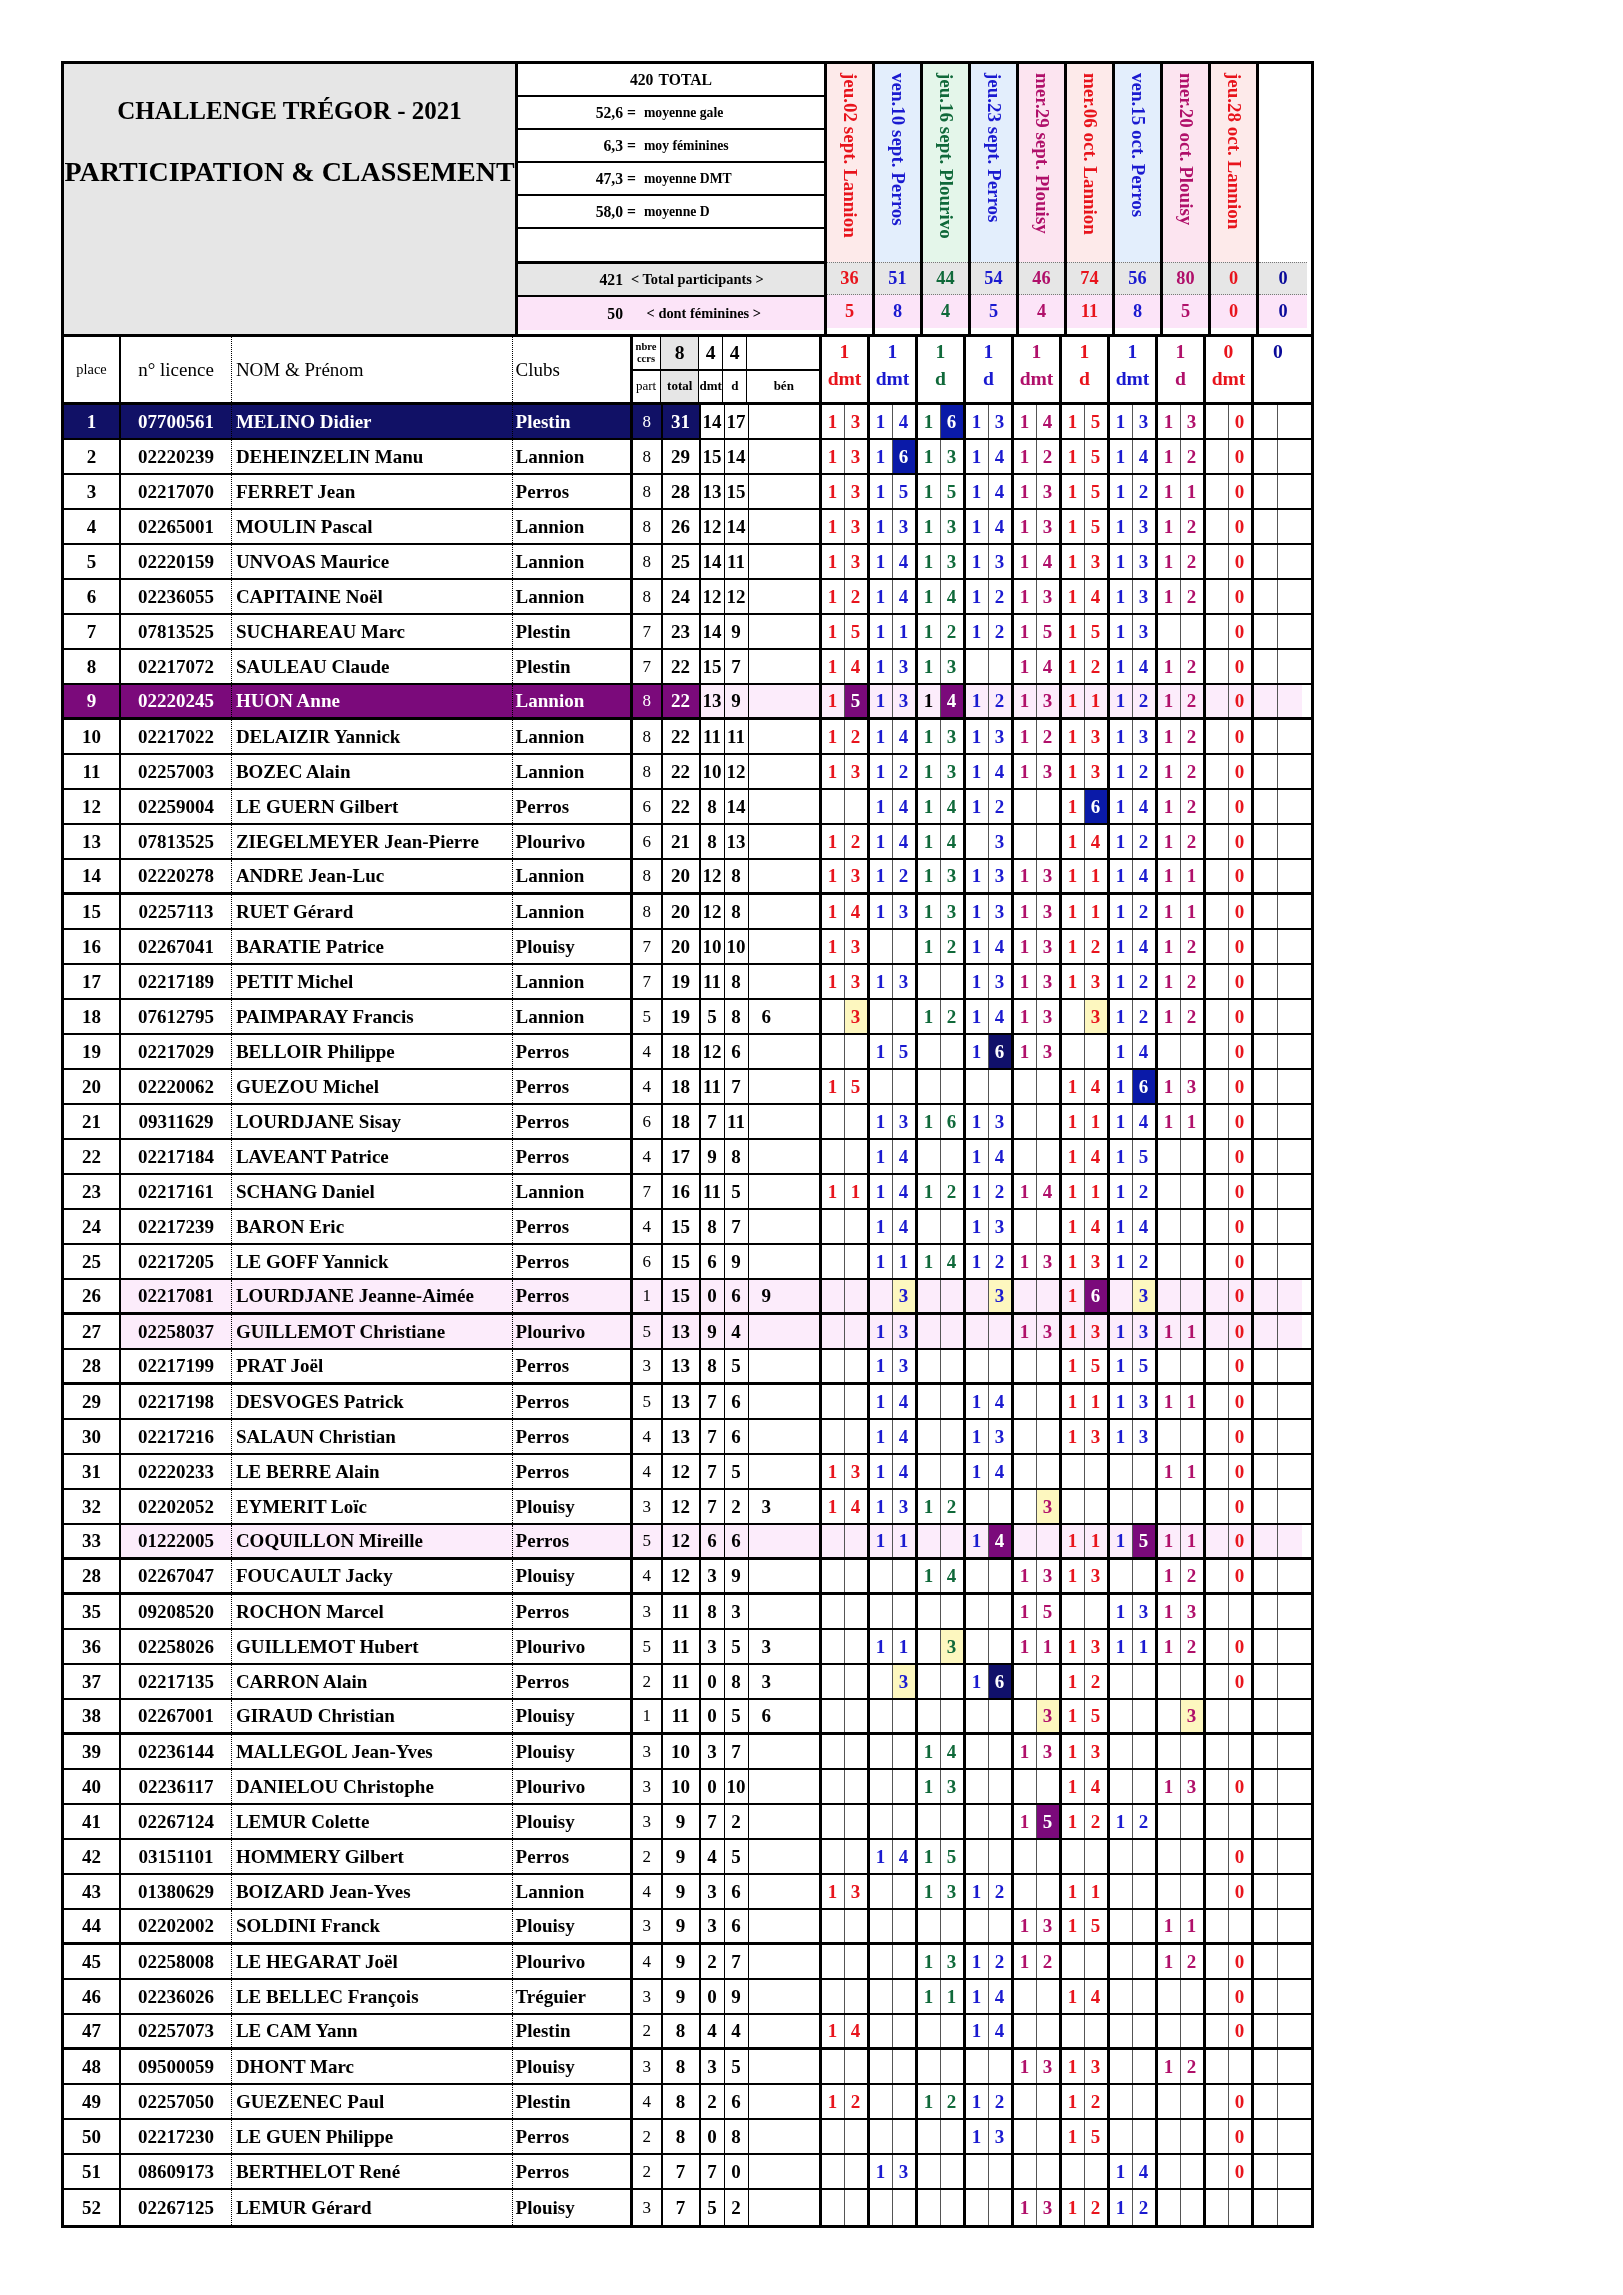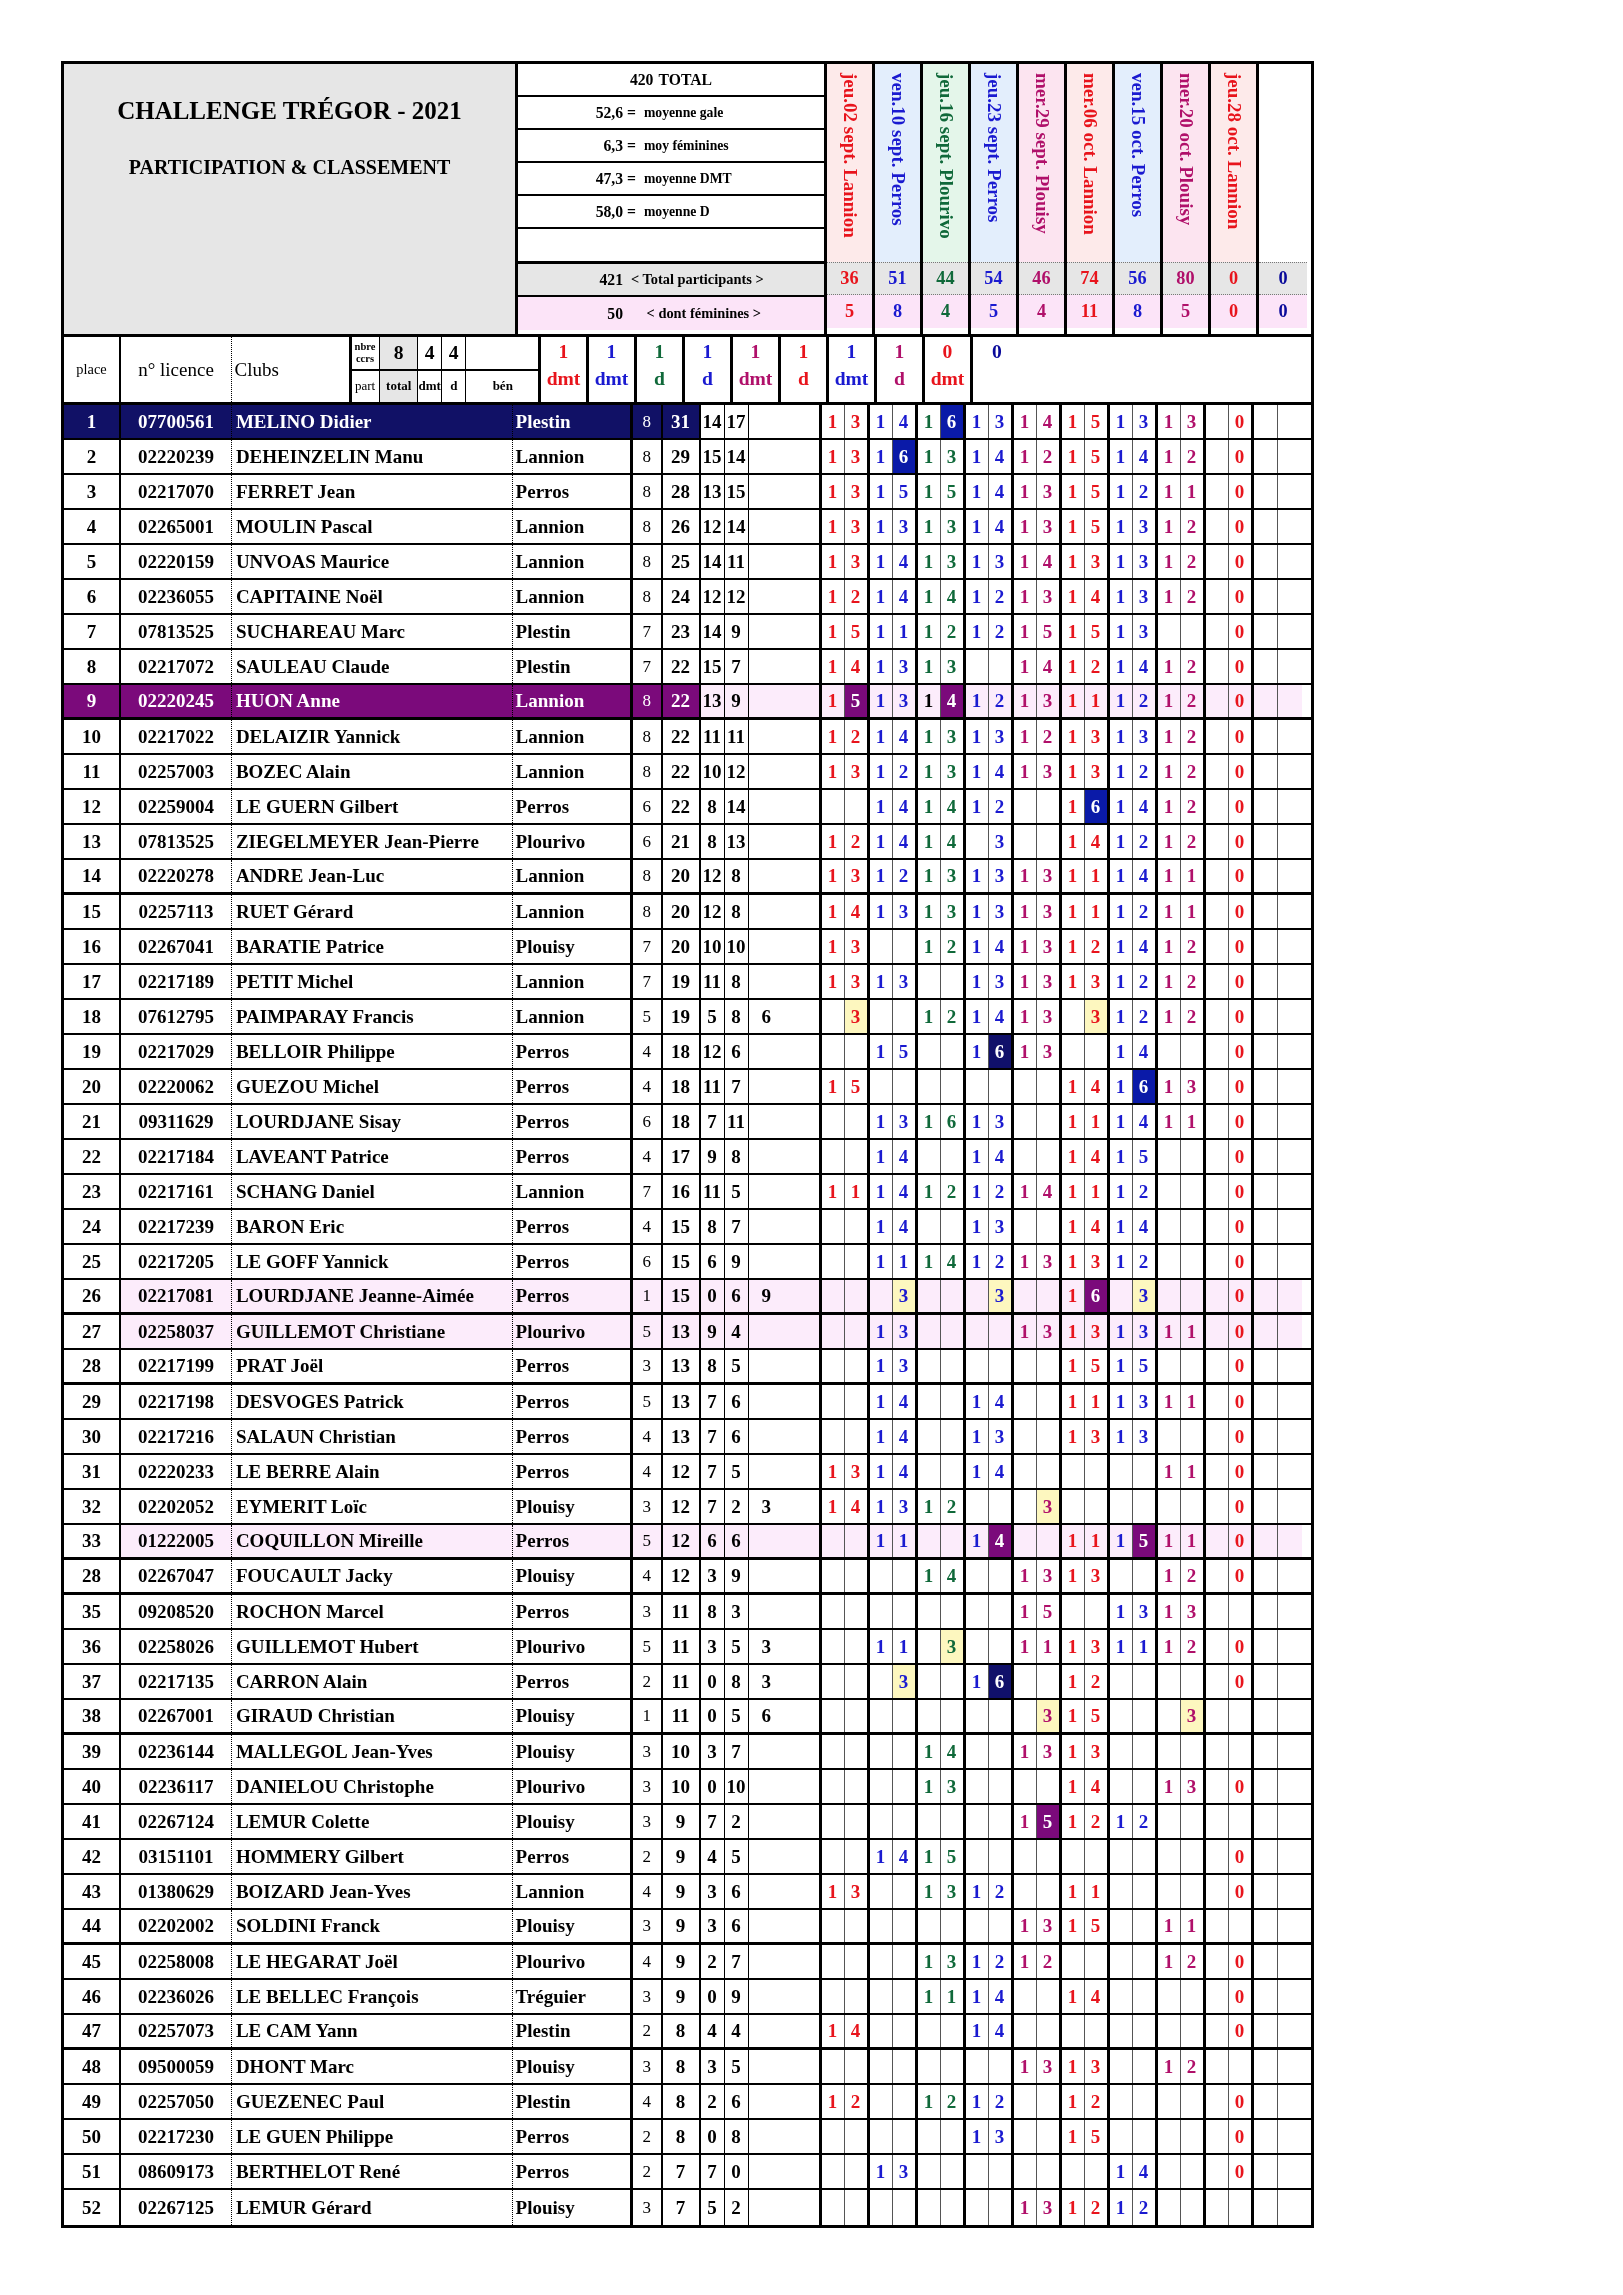--- a/index.html
+++ b/index.html
@@ -2,21 +2,21 @@
 <html style="font-size:10.5px"><head>
 <meta charset="utf-8">
 <style>
   html,body{margin:0;padding:0;background:#fff;}
   body{width:1623px;height:2295px;position:relative;font-family:"Liberation Serif",serif;font-weight:bold;color:#000;}
   .sheet{position:absolute;left:61px;top:61px;width:1253px;border:3.3px solid #000;box-sizing:border-box;}
   
   .head{display:flex;height:270px;border-bottom:3.3px solid #000;}
   .title-box{width:454px;background:#e6e6e6;border-right:3.3px solid #000;text-align:center;box-sizing:border-box;}
   .title-box .t1{font-size:25px;margin-top:33px;}
-  .title-box .t2{font-size:20px;margin-top:31px;}
+  .title-box .t2{font-size:28px;margin-top:31px;}
   .title-box .cities{font-size:21px;font-weight:normal;margin-top:27.5px;line-height:29px;}
   .stats{width:309px;border-right:3.3px solid #000;box-sizing:border-box;display:flex;flex-direction:column;}
   .stats .s{height:33px;border-bottom:2px solid #000;display:flex;align-items:center;font-size:15.7px;box-sizing:border-box;}
   .stats .s .num{width:118px;text-align:right;padding-right:7.9px;}
   .stats .s.tot{justify-content:center;}
   .stats .s.tot .num{width:auto;padding-right:5.2px;}
   .stats .s.blank{height:35px;border-bottom:3.3px solid #000;}
   .stats .s.part{background:#e6e6e6;height:33px;}
   .stats .s.fem{background:#fce4f8;height:33px;border-bottom:none;}
   .stats .s.part .num,.stats .s.fem .num{width:105px;}
@@ -168,20 +168,21 @@
           <div class="lab" style="background: rgb(255, 255, 255);"></div>
           <div class="cnt">0</div>
           <div class="fcnt">0</div>
         </div>
       </div>
   </div>
 
   <div class="colhead">
     <div class="ch place">place</div>
     <div class="ch lic">n° licence</div>
+    <div class="ch name">NOM &amp; Prénom</div>
     <div class="ch club">Clubs</div>
     <div class="ch scores">
       <div class="r r1">
         <div class="c-part">nbre ccrs</div>
         <div class="c-total">8</div>
         <div class="c-dmt">4</div>
         <div class="c-d">4</div>
         <div class="c-ben"></div>
       </div>
       <div class="r r2">

